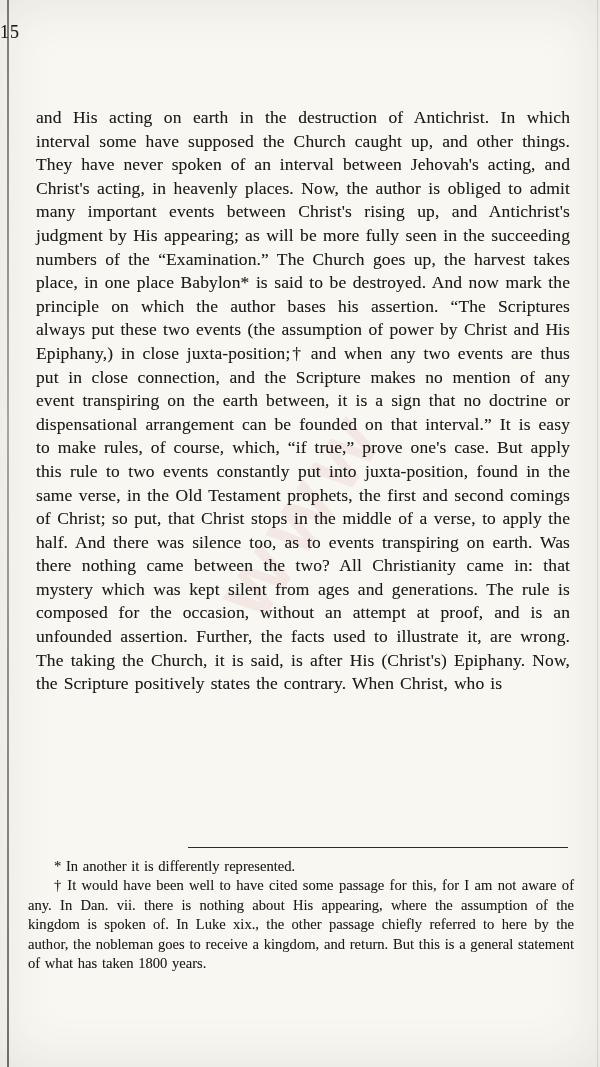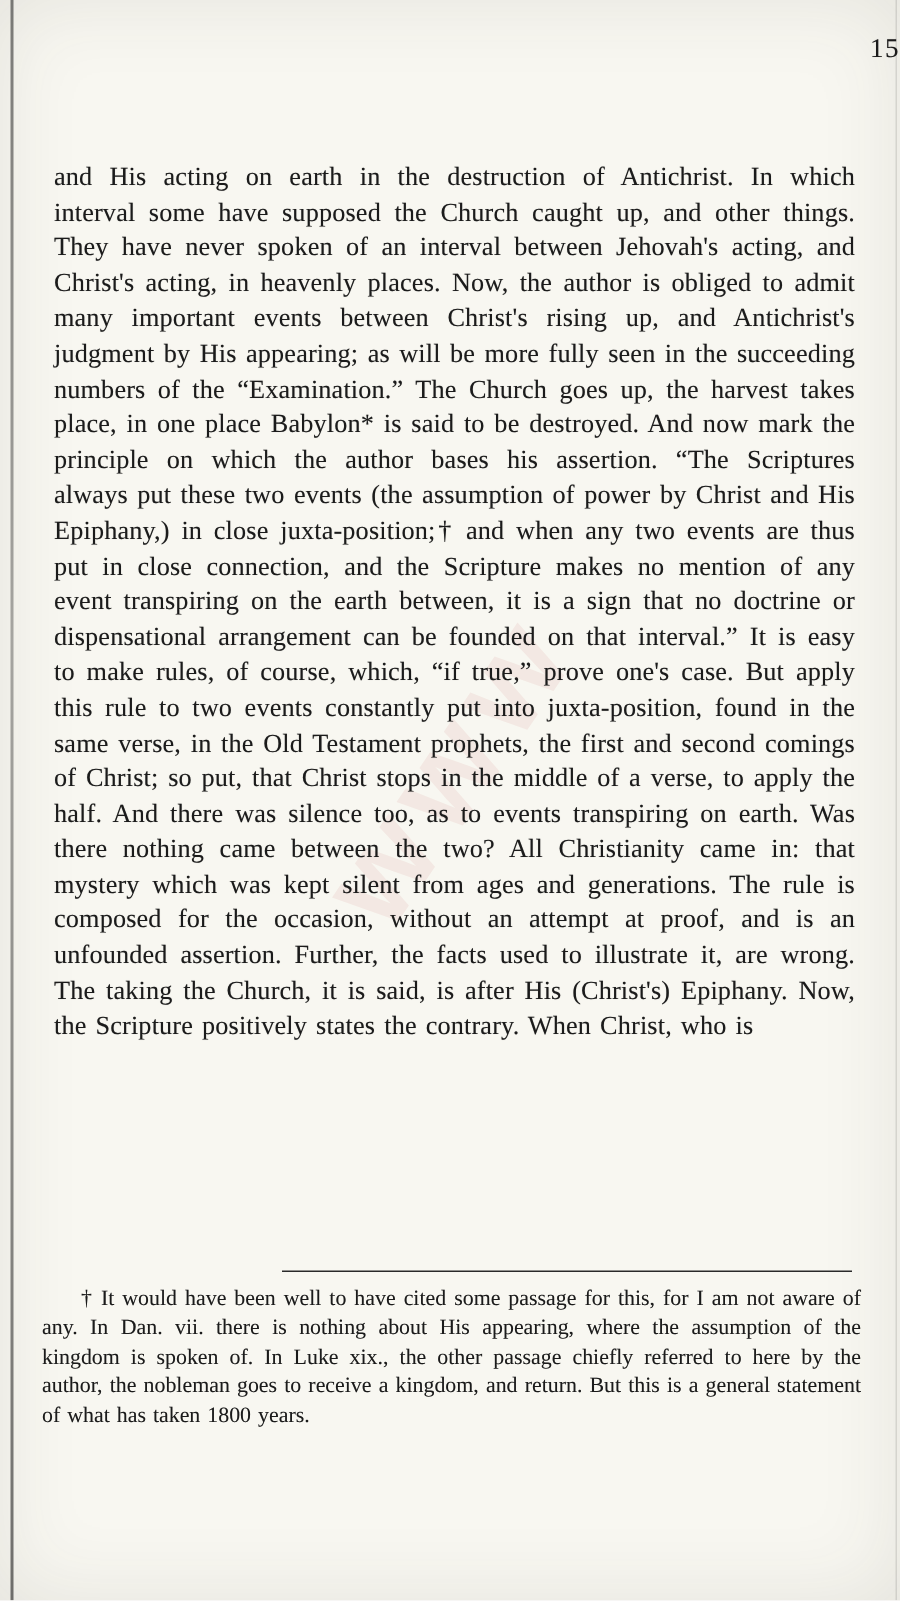--- a/index.html
+++ b/index.html
@@ -48,21 +48,21 @@
     white-space: nowrap;
     color: rgba(195, 70, 70, 0.08);
     pointer-events: none;
     user-select: none;
   }
   .page-number {
     position: absolute;
     top: 22px;
     left: 0;
     width: 100%;
-    text-align: right;
+    text-align: left;
     font-size: 18px;
     letter-spacing: 1px;
     text-shadow: 0 0 0.5px rgba(20,20,20,0.35);
   }
   .body-text {
     position: absolute;
     top: 70px;
     left: 36px;
     width: 534px;
     font-size: 17.5px;
@@ -107,16 +107,17 @@
 
   <div class="watermark">www</div>
 
   <div class="page-number">15</div>
 
   <div class="body-text">and His acting on earth in the destruction of Antichrist. In which interval some have supposed the Church caught up, and other things. They have never spoken of an interval between Jehovah's acting, and Christ's acting, in heavenly places. Now, the author is obliged to admit many important events between Christ's rising up, and Antichrist's judgment by His appearing; as will be more fully seen in the succeeding numbers of the “Examination.” The Church goes up, the harvest takes place, in one place Babylon* is said to be destroyed. And now mark the principle on which the author bases his assertion. “The Scriptures always put these two events (the assumption of power by Christ and His Epiphany,) in close juxta-position;† and when any two events are thus put in close connection, and the Scripture makes no mention of any event transpiring on the earth between, it is a sign that no doctrine or dispensational arrangement can be founded on that interval.” It is easy to make rules, of course, which, “if true,” prove one's case. But apply this rule to two events constantly put into juxta-position, found in the same verse, in the Old Testament prophets, the first and second comings of Christ; so put, that Christ stops in the middle of a verse, to apply the half. And there was silence too, as to events transpiring on earth. Was there nothing came between the two? All Christianity came in: that mystery which was kept silent from ages and generations. The rule is composed for the occasion, without an attempt at proof, and is an unfounded assertion. Further, the facts used to illustrate it, are wrong. The taking the Church, it is said, is after His (Christ's) Epiphany. Now, the Scripture positively states the contrary. When Christ, who is</div>
 
   <div class="footnote-rule"></div>
 
   <div class="footnotes">
+    <p>* In another it is differently represented.</p>
     <p>† It would have been well to have cited some passage for this, for I am not aware of any. In Dan. vii. there is nothing about His appearing, where the assumption of the kingdom is spoken of. In Luke xix., the other passage chiefly referred to here by the author, the nobleman goes to receive a kingdom, and return. But this is a general statement of what has taken 1800 years.</p>
   </div>
 
 </div>
 
 </body></html>

